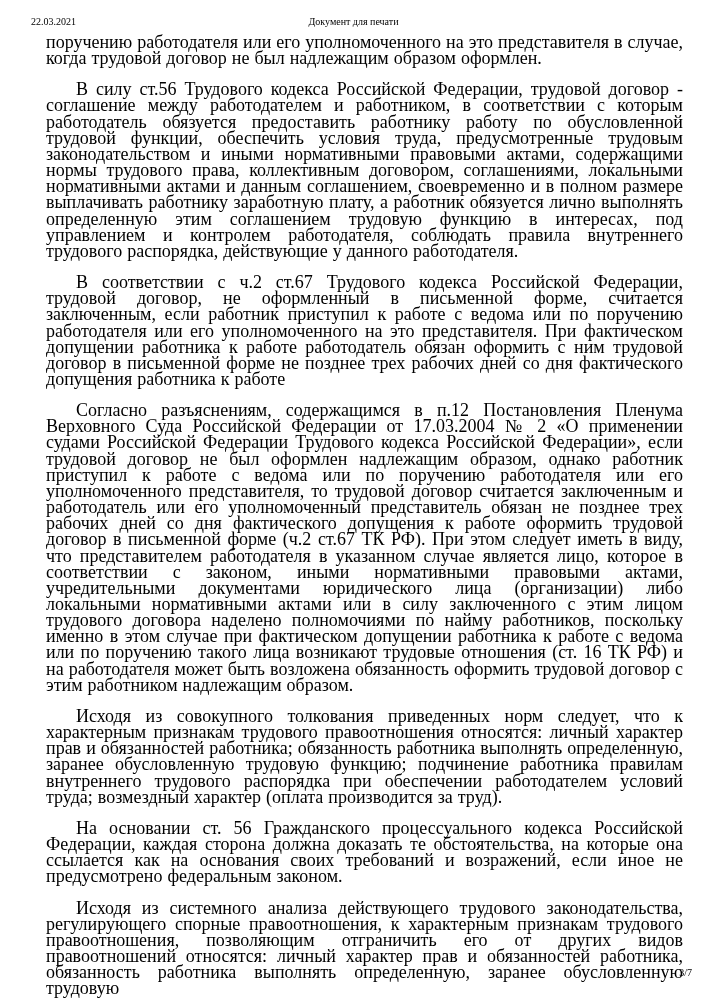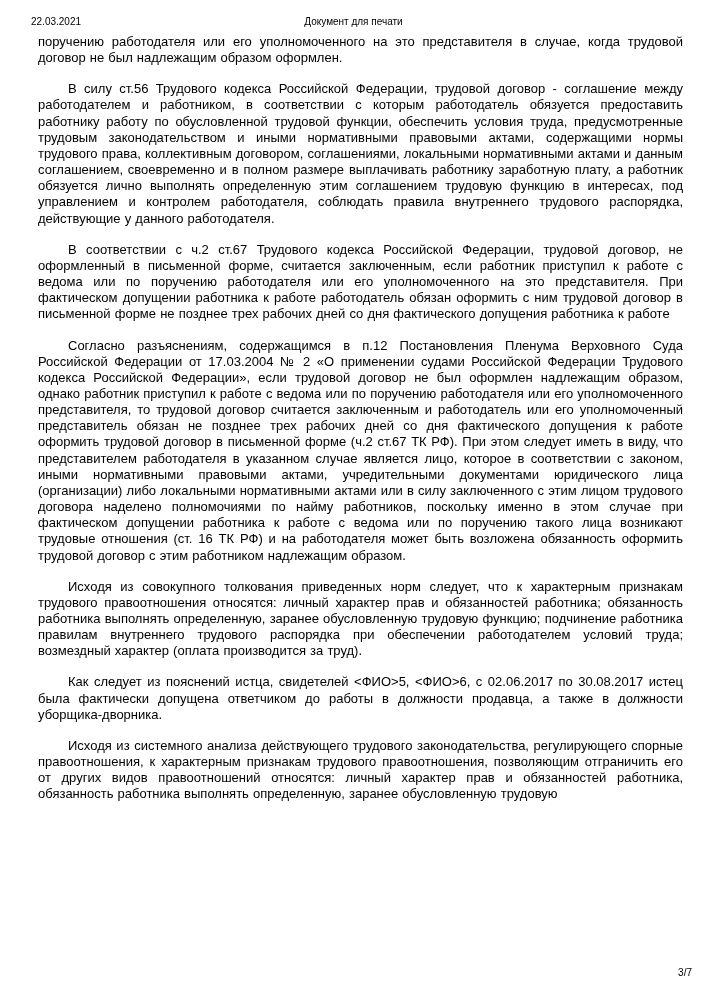--- a/index.html
+++ b/index.html
@@ -2,21 +2,21 @@
 <html lang="ru"><head>
 <meta charset="utf-8">
 <style>
   html, body { margin: 0; padding: 0; background: #ffffff; }
   .page {
     position: relative;
     width: 707px;
     height: 1000px;
     background: #ffffff;
     color: #000000;
-    font-family: Liberation Sans, sans-serif;
+    font-family: Liberation Serif, serif;
     overflow: hidden;
   }
   .print-header {
     position: absolute;
     top: 16px;
     left: 0;
     right: 0;
     height: 14px;
     font-size: 10px;
     line-height: 12px;
@@ -34,22 +34,22 @@
     top: 0;
     text-align: center;
   }
   .content {
     position: absolute;
     top: 34px;
     left: 38px;
     right: 24px;
   }
   .doc-par {
-    margin: 0 0 15px 0;
-    font-size: 13px;
+    margin: 0 0 15px 8px;
+    font-size: 18px;
     line-height: 16.15px;
     text-align: justify;
     text-indent: 30px;
     word-spacing: 0.5px;
   }
   .doc-par.continuation { text-indent: 0; }
   .print-footer {
     position: absolute;
     right: 15px;
     bottom: 21px;
@@ -67,19 +67,19 @@
     <span class="header-date">22.03.2021</span>
     <span class="header-title">Документ для печати</span>
   </div>
 
   <div class="content">
     <p class="doc-par continuation">поручению работодателя или его уполномоченного на это представителя в случае, когда трудовой договор не был надлежащим образом оформлен.</p>
     <p class="doc-par">В силу ст.56 Трудового кодекса Российской Федерации, трудовой договор - соглашение между работодателем и работником, в соответствии с которым работодатель обязуется предоставить работнику работу по обусловленной трудовой функции, обеспечить условия труда, предусмотренные трудовым законодательством и иными нормативными правовыми актами, содержащими нормы трудового права, коллективным договором, соглашениями, локальными нормативными актами и данным соглашением, своевременно и в полном размере выплачивать работнику заработную плату, а работник обязуется лично выполнять определенную этим соглашением трудовую функцию в интересах, под управлением и контролем работодателя, соблюдать правила внутреннего трудового распорядка, действующие у данного работодателя.</p>
     <p class="doc-par">В соответствии с ч.2 ст.67 Трудового кодекса Российской Федерации, трудовой договор, не оформленный в письменной форме, считается заключенным, если работник приступил к работе с ведома или по поручению работодателя или его уполномоченного на это представителя. При фактическом допущении работника к работе работодатель обязан оформить с ним трудовой договор в письменной форме не позднее трех рабочих дней со дня фактического допущения работника к работе</p>
     <p class="doc-par">Согласно разъяснениям, содержащимся в п.12 Постановления Пленума Верховного Суда Российской Федерации от 17.03.2004 № 2 «О применении судами Российской Федерации Трудового кодекса Российской Федерации», если трудовой договор не был оформлен надлежащим образом, однако работник приступил к работе с ведома или по поручению работодателя или его уполномоченного представителя, то трудовой договор считается заключенным и работодатель или его уполномоченный представитель обязан не позднее трех рабочих дней со дня фактического допущения к работе оформить трудовой договор в письменной форме (ч.2 ст.67 ТК РФ). При этом следует иметь в виду, что представителем работодателя в указанном случае является лицо, которое в соответствии с законом, иными нормативными правовыми актами, учредительными документами юридического лица (организации) либо локальными нормативными актами или в силу заключенного с этим лицом трудового договора наделено полномочиями по найму работников, поскольку именно в этом случае при фактическом допущении работника к работе с ведома или по поручению такого лица возникают трудовые отношения (ст. 16 ТК РФ) и на работодателя может быть возложена обязанность оформить трудовой договор с этим работником надлежащим образом.</p>
     <p class="doc-par">Исходя из совокупного толкования приведенных норм следует, что к характерным признакам трудового правоотношения относятся: личный характер прав и обязанностей работника; обязанность работника выполнять определенную, заранее обусловленную трудовую функцию; подчинение работника правилам внутреннего трудового распорядка при обеспечении работодателем условий труда; возмездный характер (оплата производится за труд).</p>
-    <p class="doc-par">Как следует из пояснений истца, свидетелей &lt;ФИО&gt;5, &lt;ФИО&gt;6, с 02.06.2017 по 30.08.2017 истец была фактически допущена ответчиком до работы в должности продавца, а также в должности уборщика-дворника.</p>
+    <p class="doc-par">На основании ст. 56 Гражданского процессуального кодекса Российской Федерации, каждая сторона должна доказать те обстоятельства, на которые она ссылается как на основания своих требований и возражений, если иное не предусмотрено федеральным законом.</p>
     <p class="doc-par">Исходя из системного анализа действующего трудового законодательства, регулирующего спорные правоотношения, к характерным признакам трудового правоотношения, позволяющим отграничить его от других видов правоотношений относятся: личный характер прав и обязанностей работника, обязанность работника выполнять определенную, заранее обусловленную трудовую</p>
   </div>
 
   <div class="print-footer">3/7</div>
 
 </div>
 
 </body></html>

